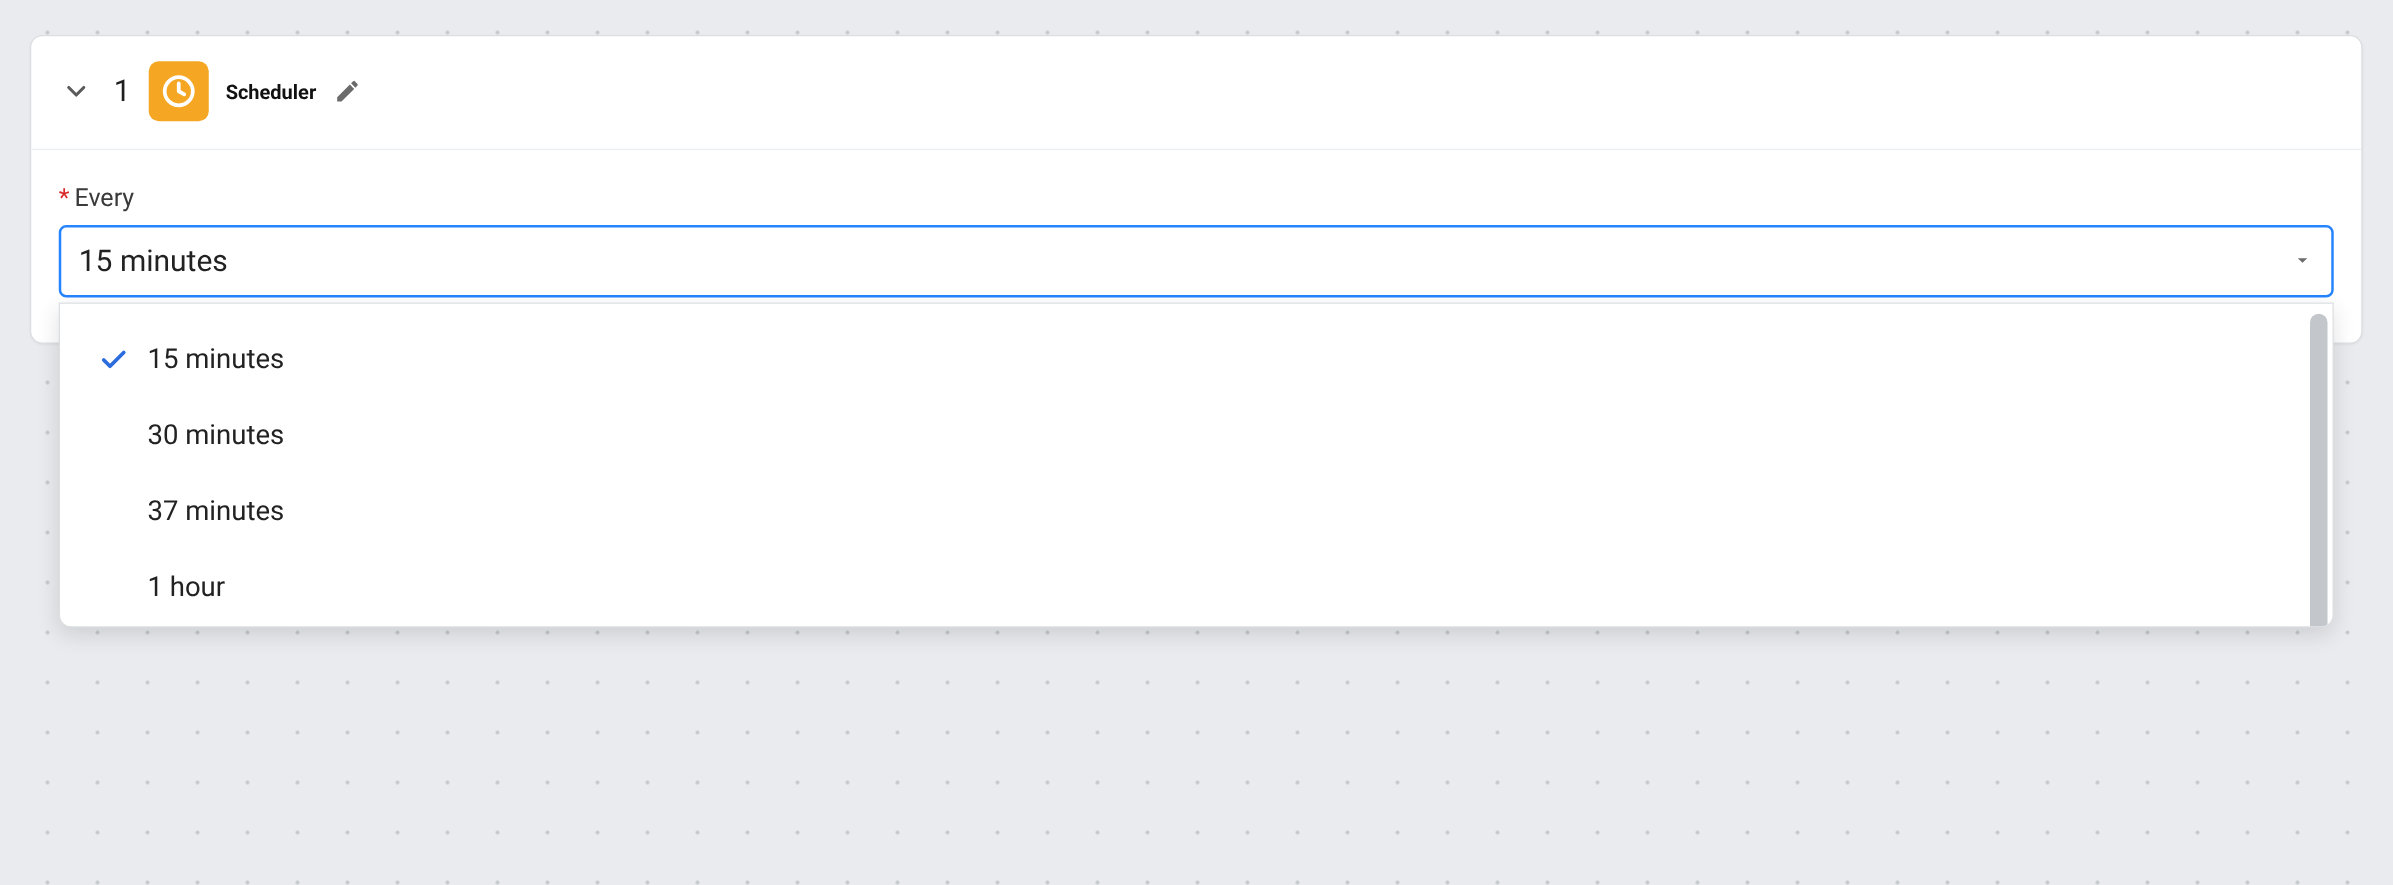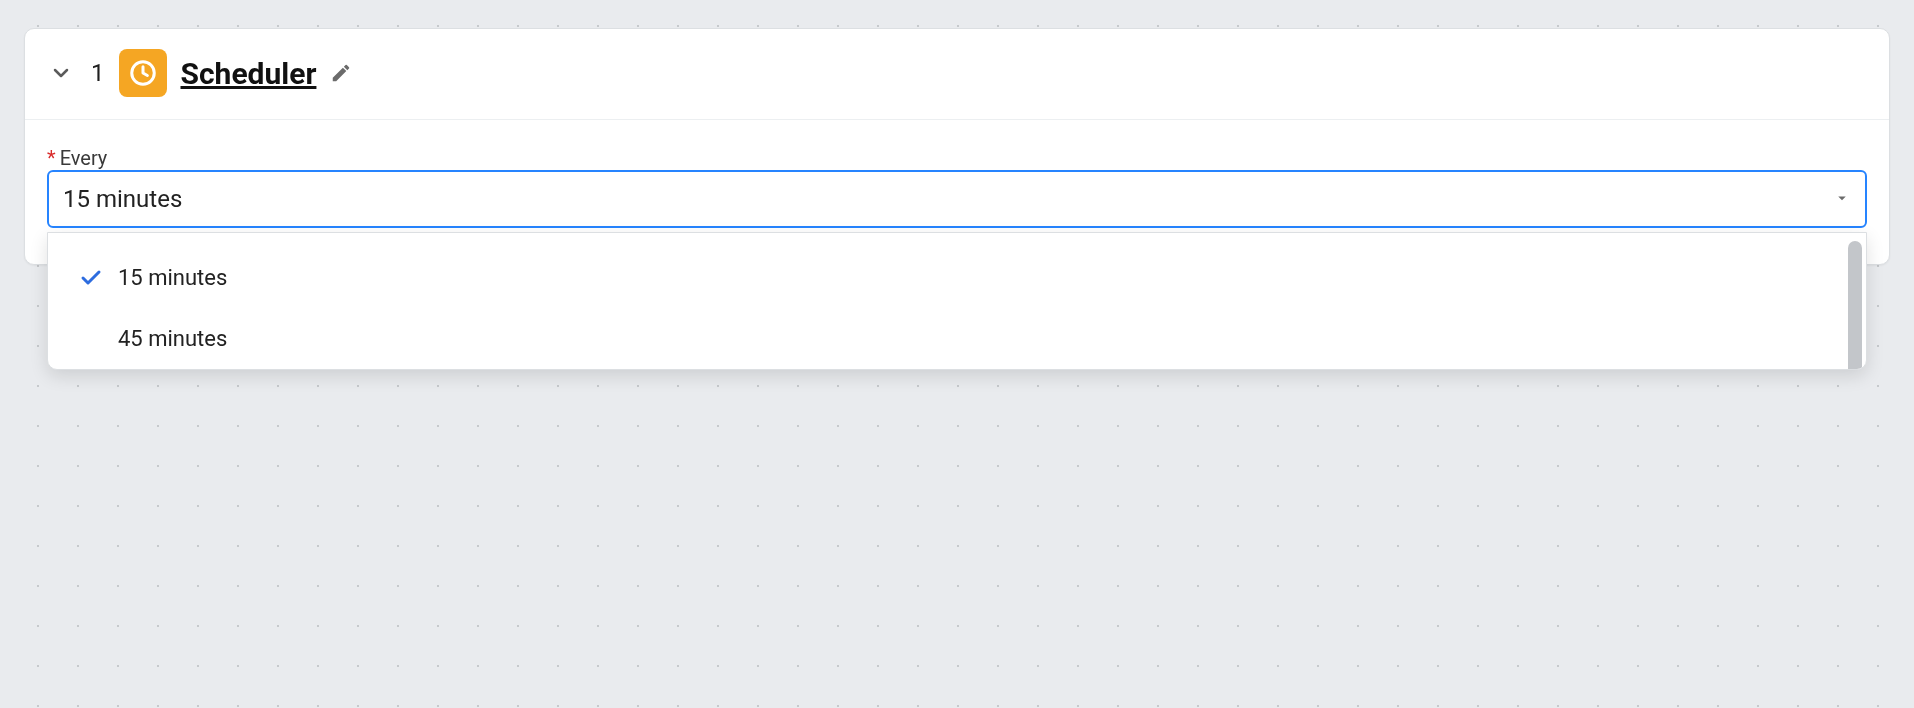--- a/index.html
+++ b/index.html
@@ -56,39 +56,39 @@
 
     .app-icon {
       width: 48px; height: 48px;
       border-radius: 8px;
       background: #f5a623;
       display:flex; align-items:center; justify-content:center;
       color:#fff;
     }
 
     .title {
-      font-size: 30px;
+      font-size: 16px;
       font-weight:700;
       color:#111;
-      text-decoration:underline;
     }
 
     .edit-icon {
       color:#6b6b6b;
       cursor:pointer;
       display:flex; align-items:center;
     }
 
     .card-body {
       padding: 26px 22px 36px 22px;
     }
 
     .field-label {
       font-size: 20px;
       color:#3a3a3a;
+      margin-bottom: 10px;
     }
     .required {
       color:#d92b2b;
       margin-right:4px;
     }
 
     .select {
       position: relative;
     }
     .select-input {
@@ -206,20 +206,28 @@
           <div class="option">
             <span class="check-slot">
               <svg width="24" height="24" viewBox="0 0 24 24" fill="none" stroke="currentColor" stroke-width="3" stroke-linecap="round" stroke-linejoin="round">
                   <polyline points="4 12 9 17 20 6"></polyline>
                 </svg>
             </span>
             <span>15 minutes</span>
           </div>
           <div class="option">
             <span class="check-slot"></span>
-            <span>45 minutes</span>
+            <span>30 minutes</span>
+          </div>
+          <div class="option">
+            <span class="check-slot"></span>
+            <span>37 minutes</span>
+          </div>
+          <div class="option">
+            <span class="check-slot"></span>
+            <span>1 hour</span>
           </div>
         </div>
         <div class="scroll-indicator"></div>
       </div>
     </div>
   </div>
 </div>
 
 </body></html>

